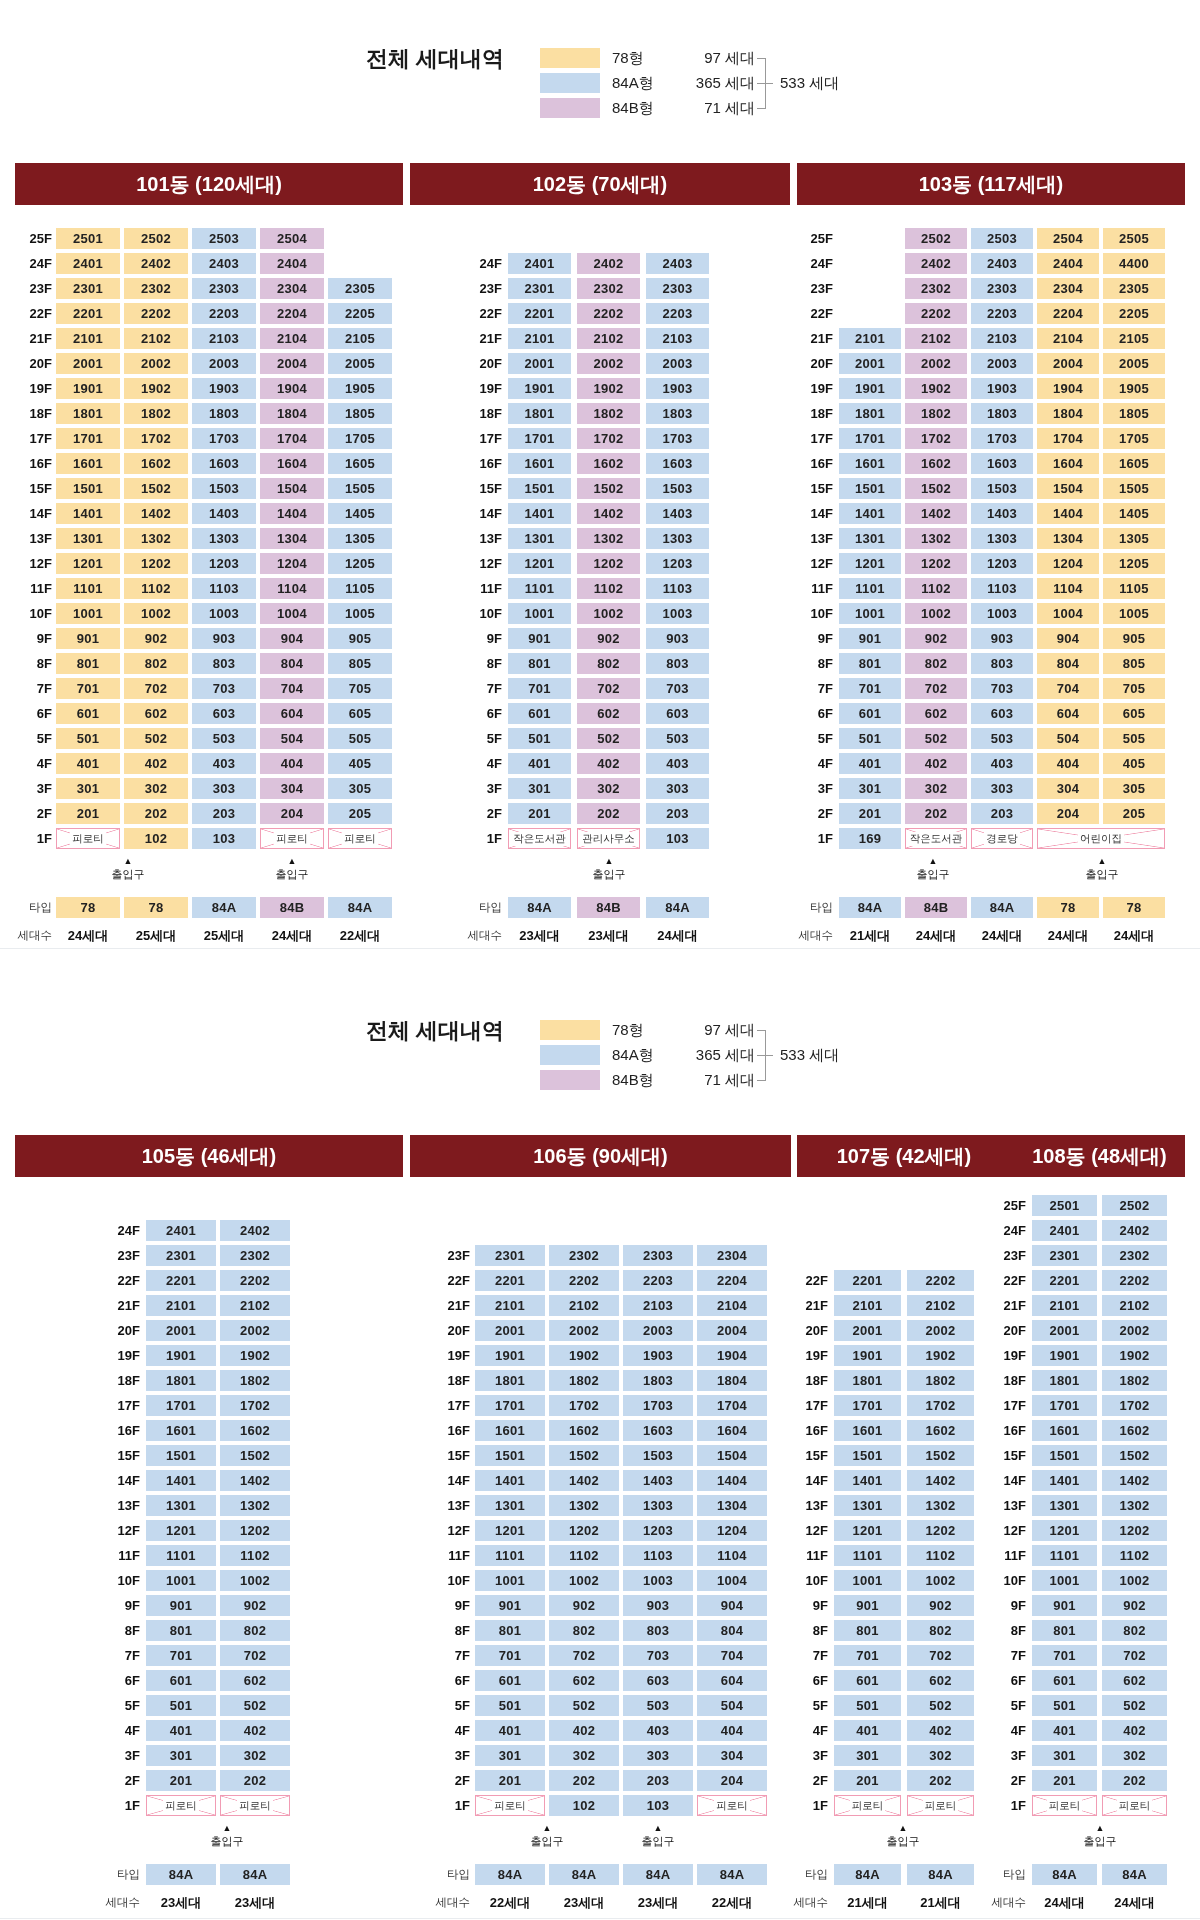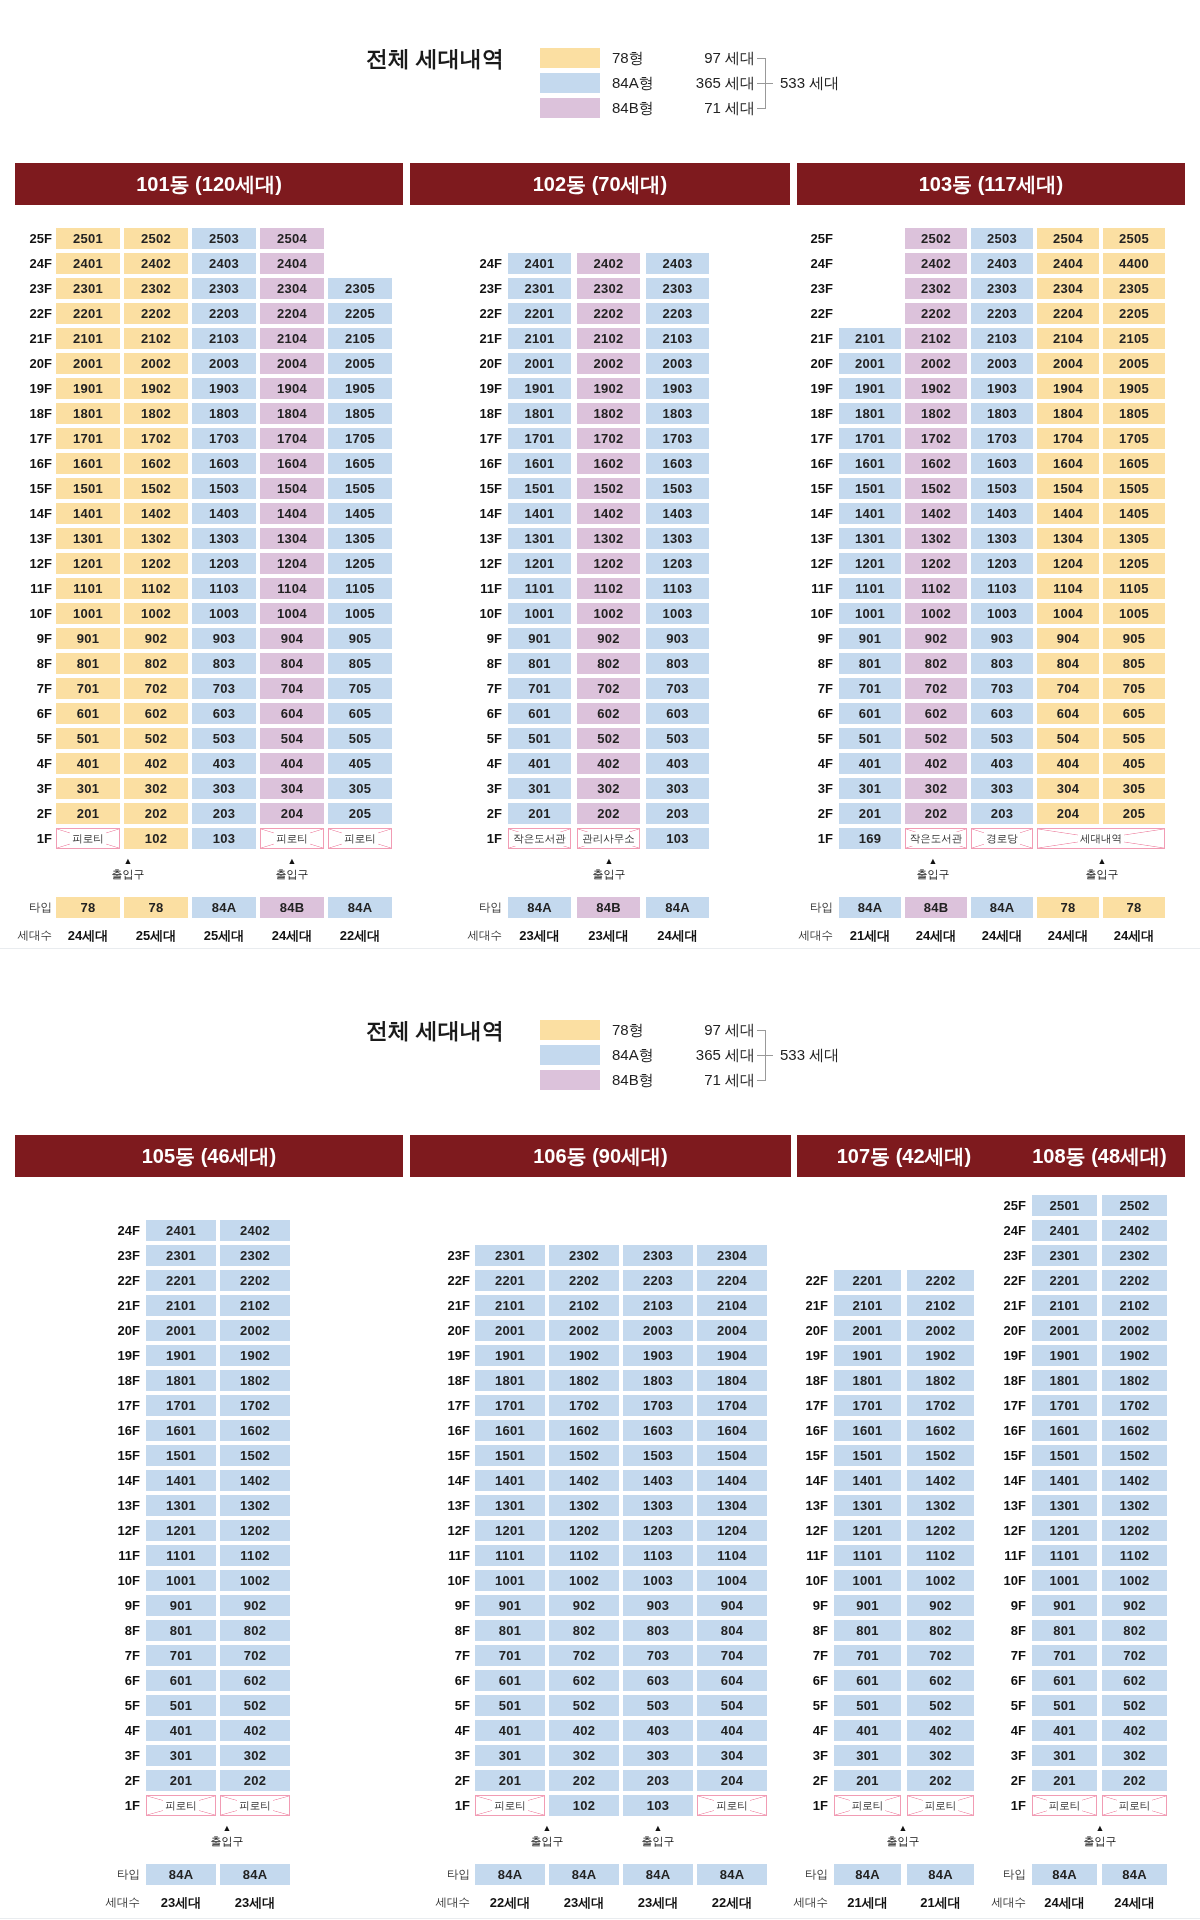--- a/index.html
+++ b/index.html
@@ -501,21 +501,21 @@
     <div class="cell" style="left: 1103px; top: 803px; width: 62px; background: rgb(251, 223, 162);">205</div>
     <div class="flabel" style="left: 791px; top: 828px;">1F</div>
     <div class="cell" style="left: 839px; top: 828px; width: 62px; background: rgb(196, 217, 238);">169</div>
     <div class="xcell" style="left: 905px; top: 828px; width: 62px;">
       <span>작은도서관</span>
     </div>
     <div class="xcell" style="left: 971px; top: 828px; width: 62px;">
       <span>경로당</span>
     </div>
     <div class="xcell" style="left: 1037px; top: 828px; width: 128px;">
-      <span>세대내역</span>
+      <span>어린이집</span>
     </div>
     <div class="ent" style="left: 933px; top: 856px;">
       <div class="tri">▲</div>
       <div class="lbl">출입구</div>
     </div>
     <div class="ent" style="left: 1102px; top: 856px;">
       <div class="tri">▲</div>
       <div class="lbl">출입구</div>
     </div>
     <div class="rowlab" style="left: 785px; top: 897px;">타입</div>

